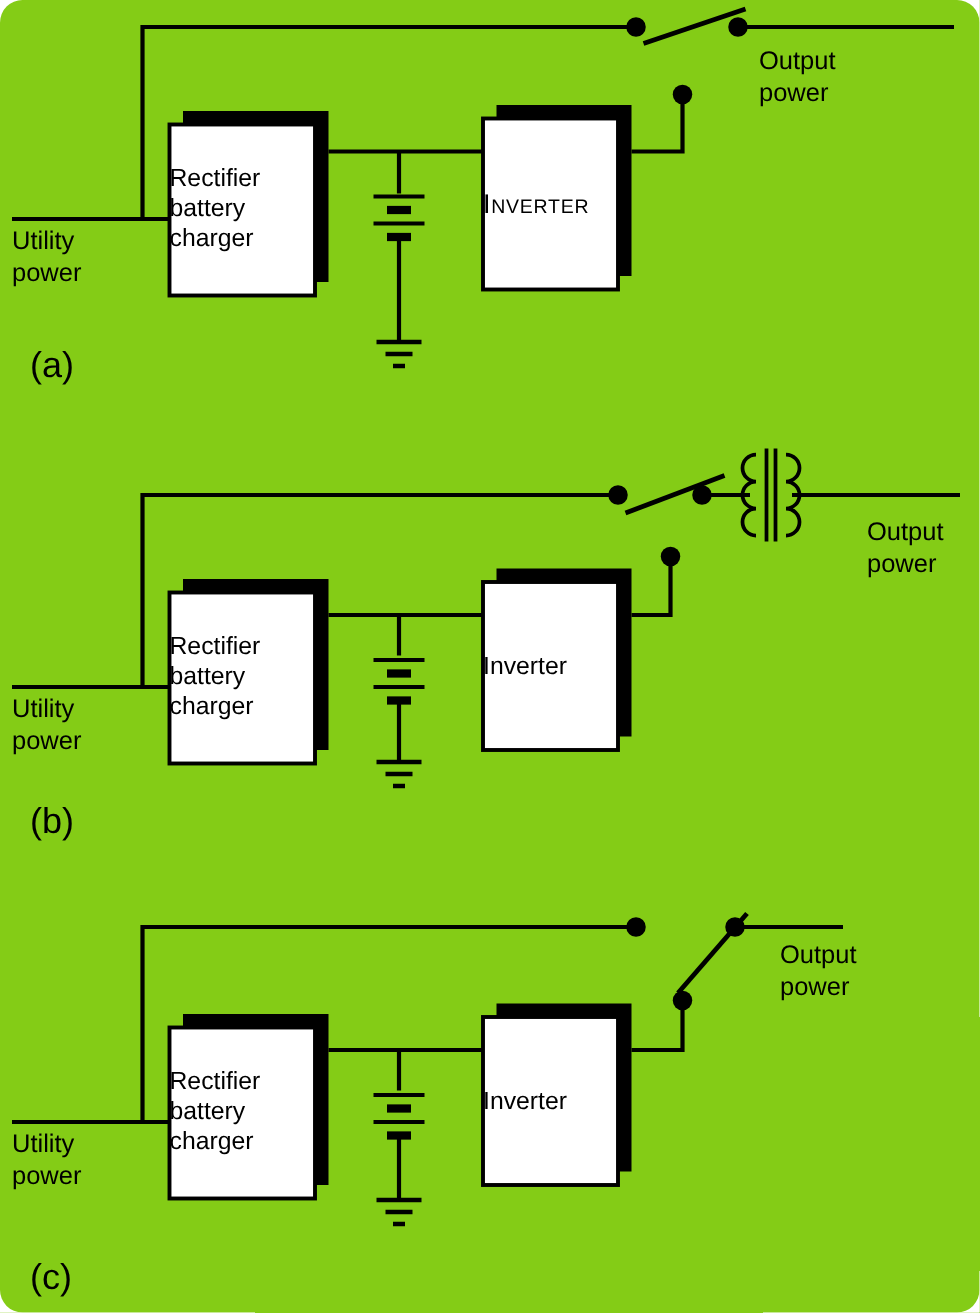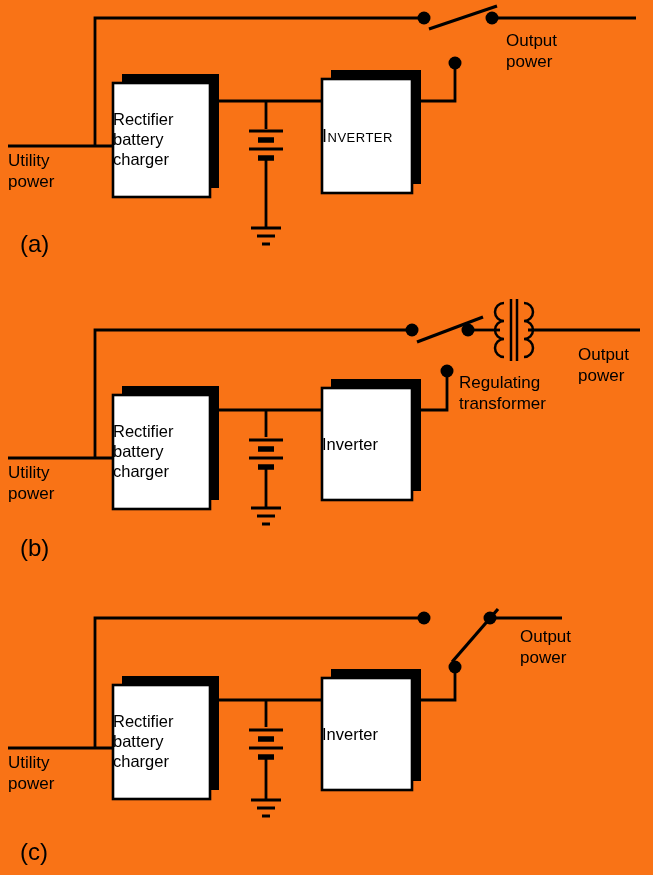--- a/index.html
+++ b/index.html
@@ -1,22 +1,23 @@
 <!DOCTYPE html>
 <html><head>
 <meta charset="utf-8">
 <style>
   html,body{margin:0;padding:0;background:#ffffff;}
   .fig{
     position:relative;
     width:653px;height:875px;
-    background:#f97316;
+    background:#84cc16;
     font-family:"Liberation Sans", sans-serif;
     color:#000;
     overflow:hidden;
+    border-radius:15px;
   }
   .fig svg{position:absolute;left:0;top:0;}
   .label{
     position:absolute;
     white-space:pre-line;
     font-size:17px;
     line-height:21px;
     color:#000;
   }
   .boxlabel{
@@ -163,22 +164,20 @@
   <div class="label" style="left:8px;top:150px;">Utility
 power</div>
   <div class="boxlabel" style="left:113px;top:109px;width:97px;">Rectifier
 battery
 charger</div>
   <div class="boxlabel smallcaps" style="left:322px;top:126px;width:90px;">Inverter</div>
   <div class="paneltag" style="left:20px;top:230px;">(a)</div>
 
   <div class="label" style="left:578px;top:344px;">Output
 power</div>
-  <div class="label" style="left:459px;top:372px;">Regulating
-transformer</div>
   <div class="label" style="left:8px;top:462px;">Utility
 power</div>
   <div class="boxlabel" style="left:113px;top:421px;width:97px;">Rectifier
 battery
 charger</div>
   <div class="boxlabel" style="left:322px;top:434px;width:90px;">Inverter</div>
   <div class="paneltag" style="left:20px;top:534px;">(b)</div>
 
   <div class="label" style="left:520px;top:626px;">Output
 power</div>

